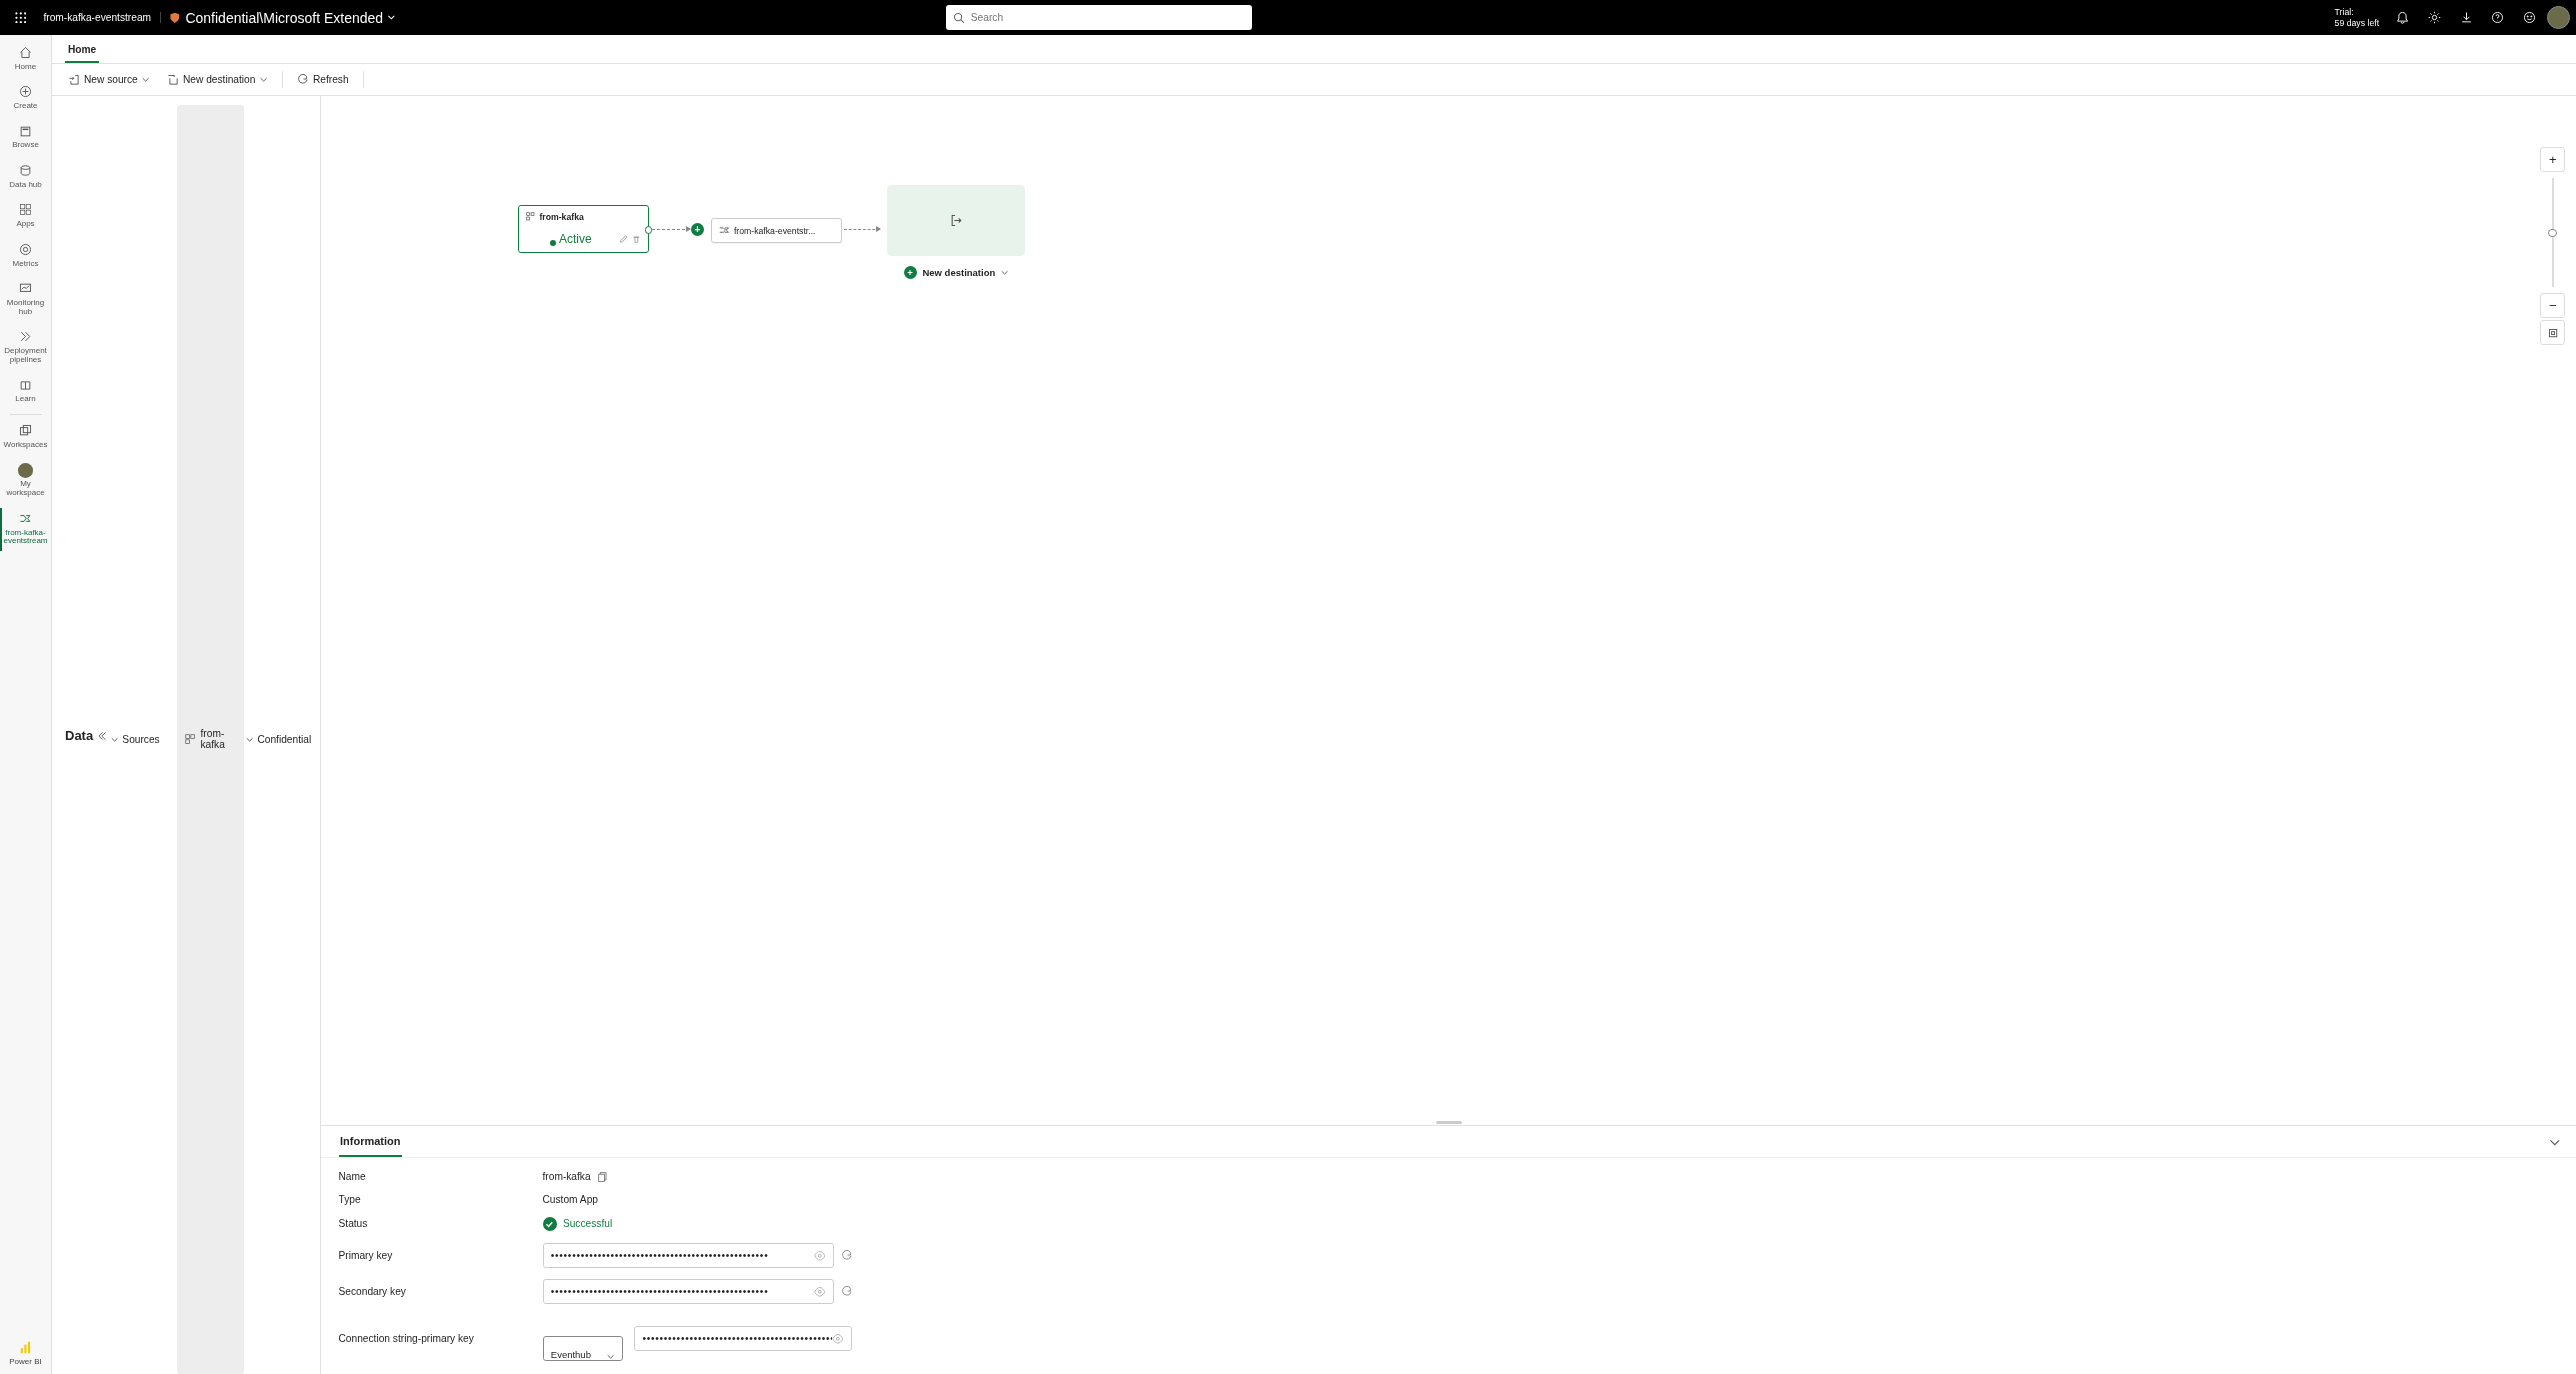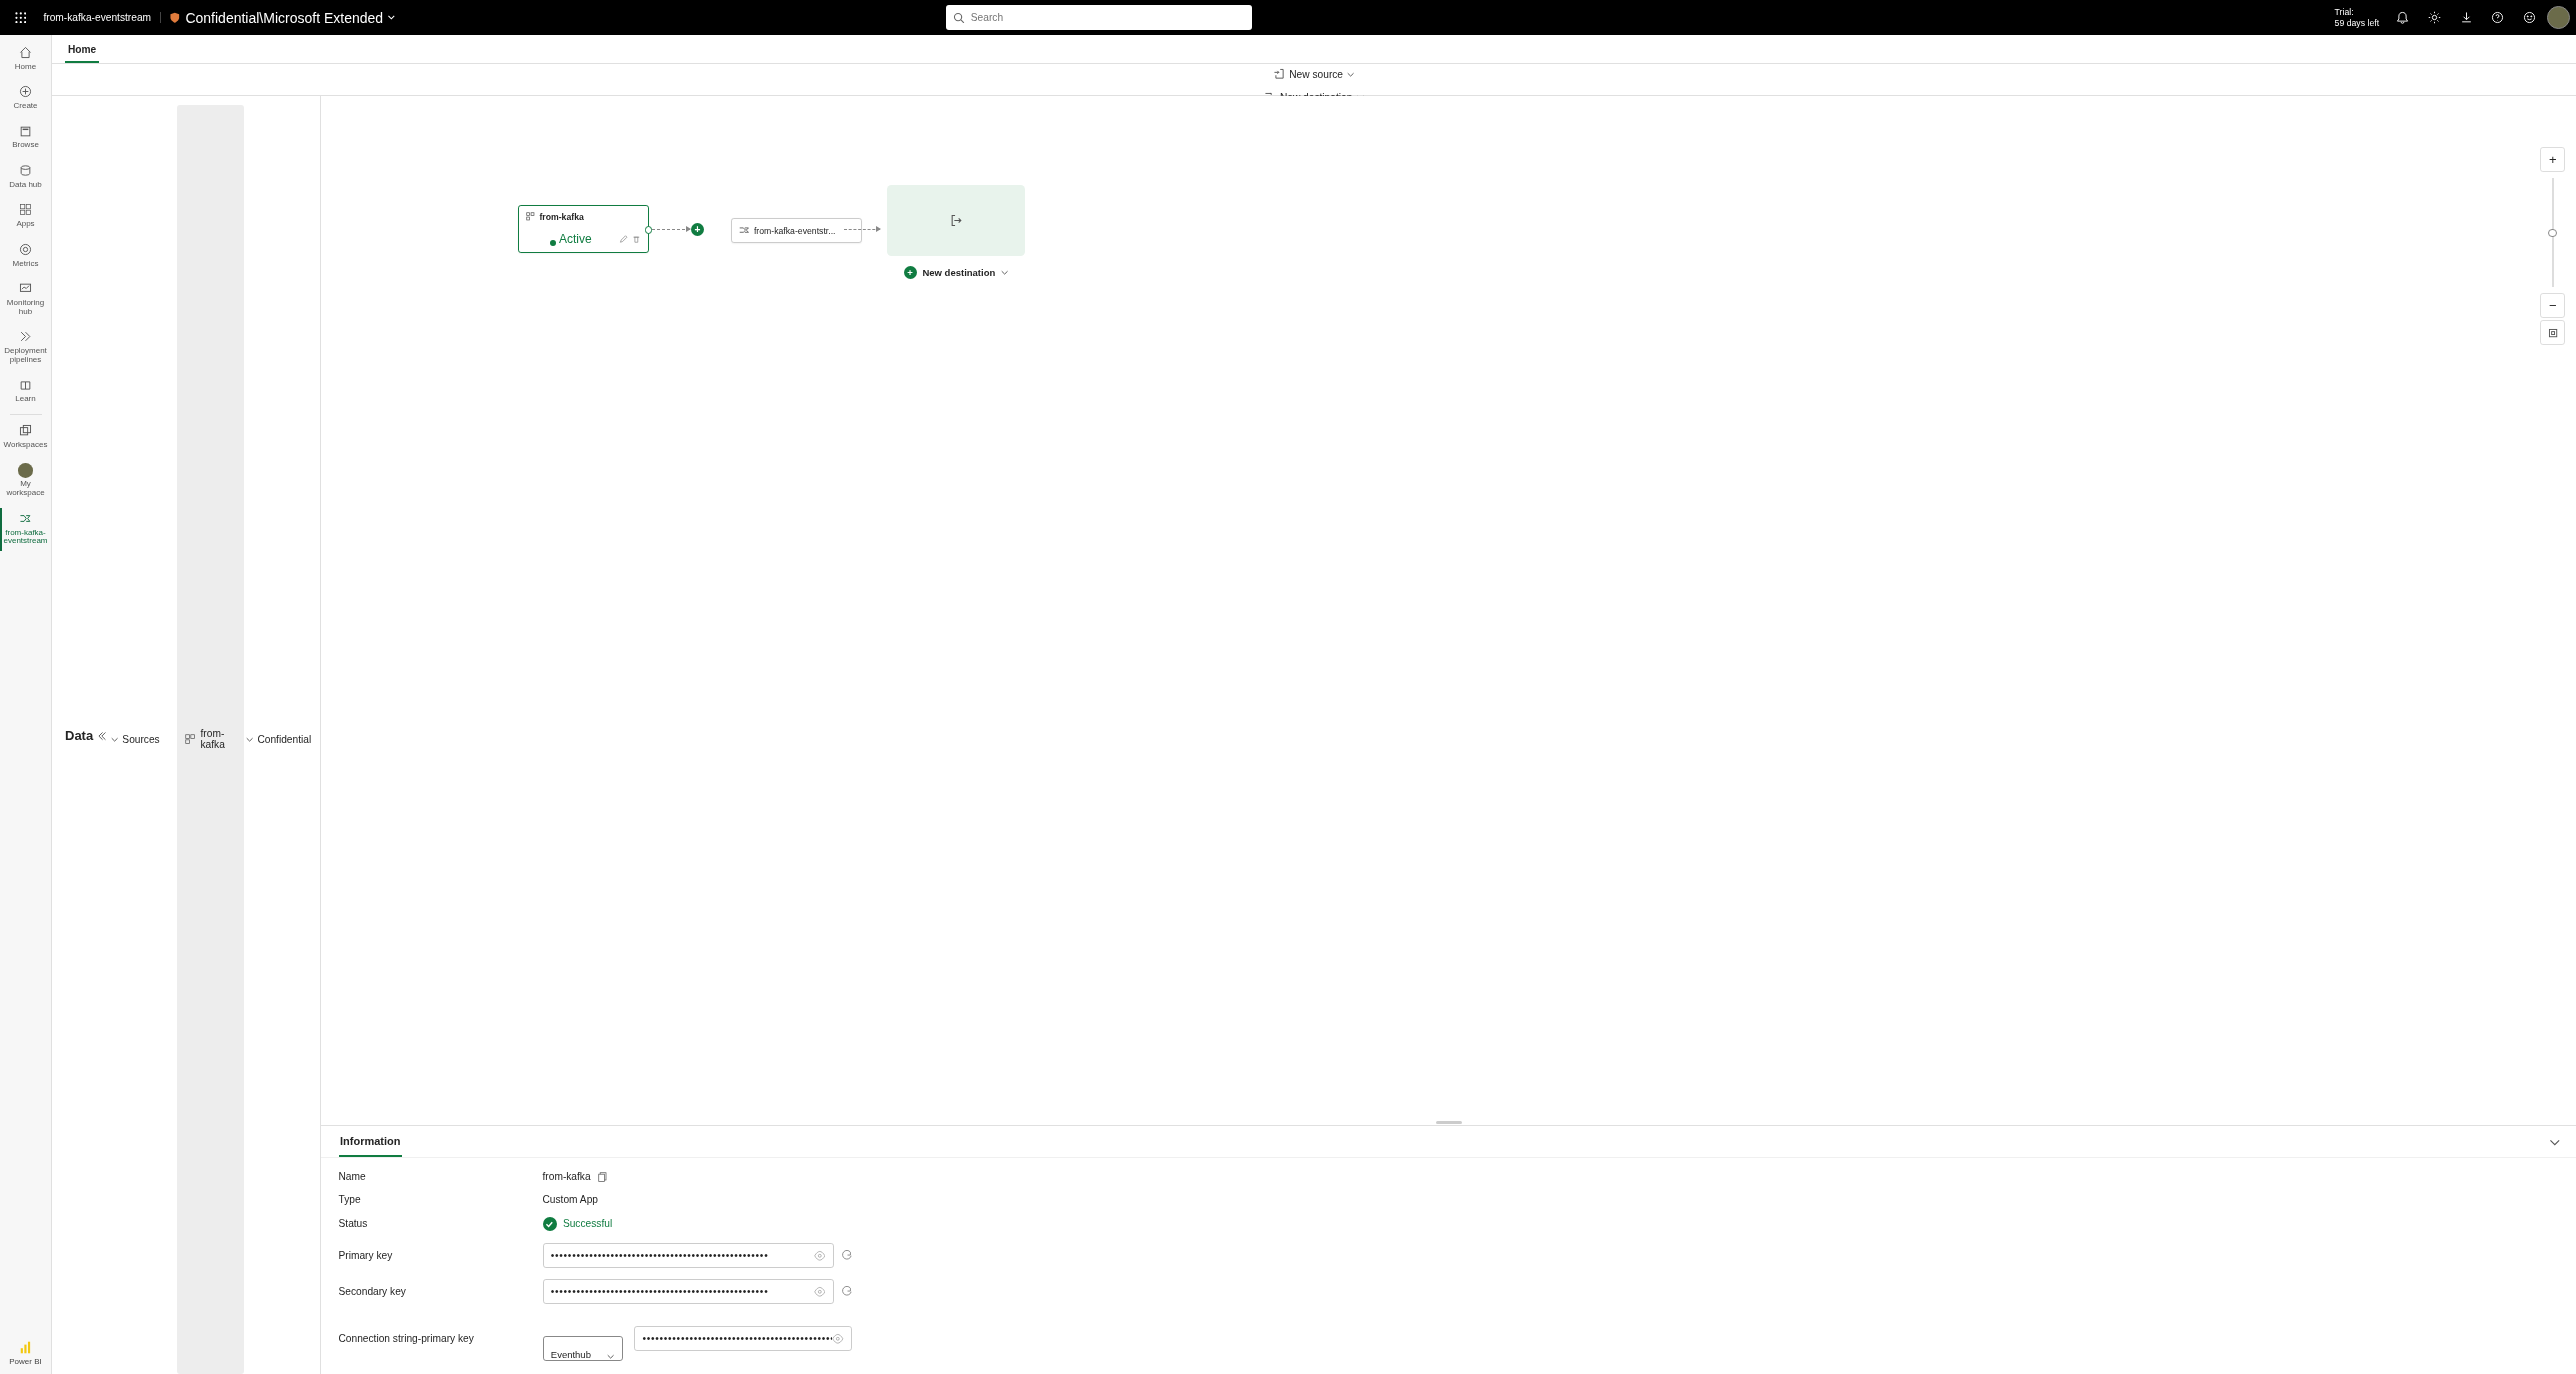--- a/index.html
+++ b/index.html
@@ -57,21 +57,21 @@
   
   .content-area { flex: 1; display: flex; flex-direction: column; min-width: 0; }
   
   
   .tabbar { height: 29px; border-bottom: 0.7px solid #e0e0e0; display: flex; align-items: flex-end; padding-left: 13px; }
   .tab { padding: 5.8px 2.9px; margin-right: 17.5px; font-size: 10.2px; font-weight: 600; color: #242424; border-bottom: 2.2px solid #107c41; }
   
   
   .toolbar {
     height: 32px; border-bottom: 0.7px solid #e0e0e0; display: flex; align-items: center;
-    padding: 0 8.7px; gap: 2.9px; background: #fff; flex-direction: column;
+    padding: 0 8.7px; gap: 2.9px; background: #fff;
   }
   .tool-btn { display: flex; align-items: center; gap: 4.4px; padding: 4.4px 7.3px; font-size: 10.2px; cursor: pointer; border-radius: 2.9px; }
   .tool-sep { width: 0.7px; height: 17.5px; background: #e0e0e0; margin: 0 4.4px; }
   
   
   .workspace { flex: 1; display: flex; min-height: 0; }
   
   .data-panel {
     width: 269px; border-right: 0.7px solid #e0e0e0; background: #fff;
     display: flex; flex-direction: row; padding: 8.7px 7.3px 0 13px;
@@ -500,21 +500,21 @@
                   </span>
               </span>
             </div>
             <div class="conn-dot" style="right:-4.4px; top:20.4px;"></div>
           </div>
 
           <div class="arrow" style="left:331px; top:133px; width:38px;"></div>
 
           <div class="add-circle" style="left:370px; top:127px;">+</div>
 
-          <div class="node stream" style="left:410px; top:122px;">
+          <div class="node stream" style="left:390px; top:122px;">
             <span>
                 <svg width="10.2" height="10.2" viewBox="0 0 14 14">
                   <path d="M1 4 H6 L9 7 L6 10 H1 M8 4 H13 L10 7 L13 10 H8" stroke="#555" fill="none" stroke-width="1.2"></path>
                 </svg>
               </span>
             <span>from-kafka-eventstr...</span>
           </div>
 
           <div class="arrow" style="left:523px; top:133px; width:36px;"></div>
 

